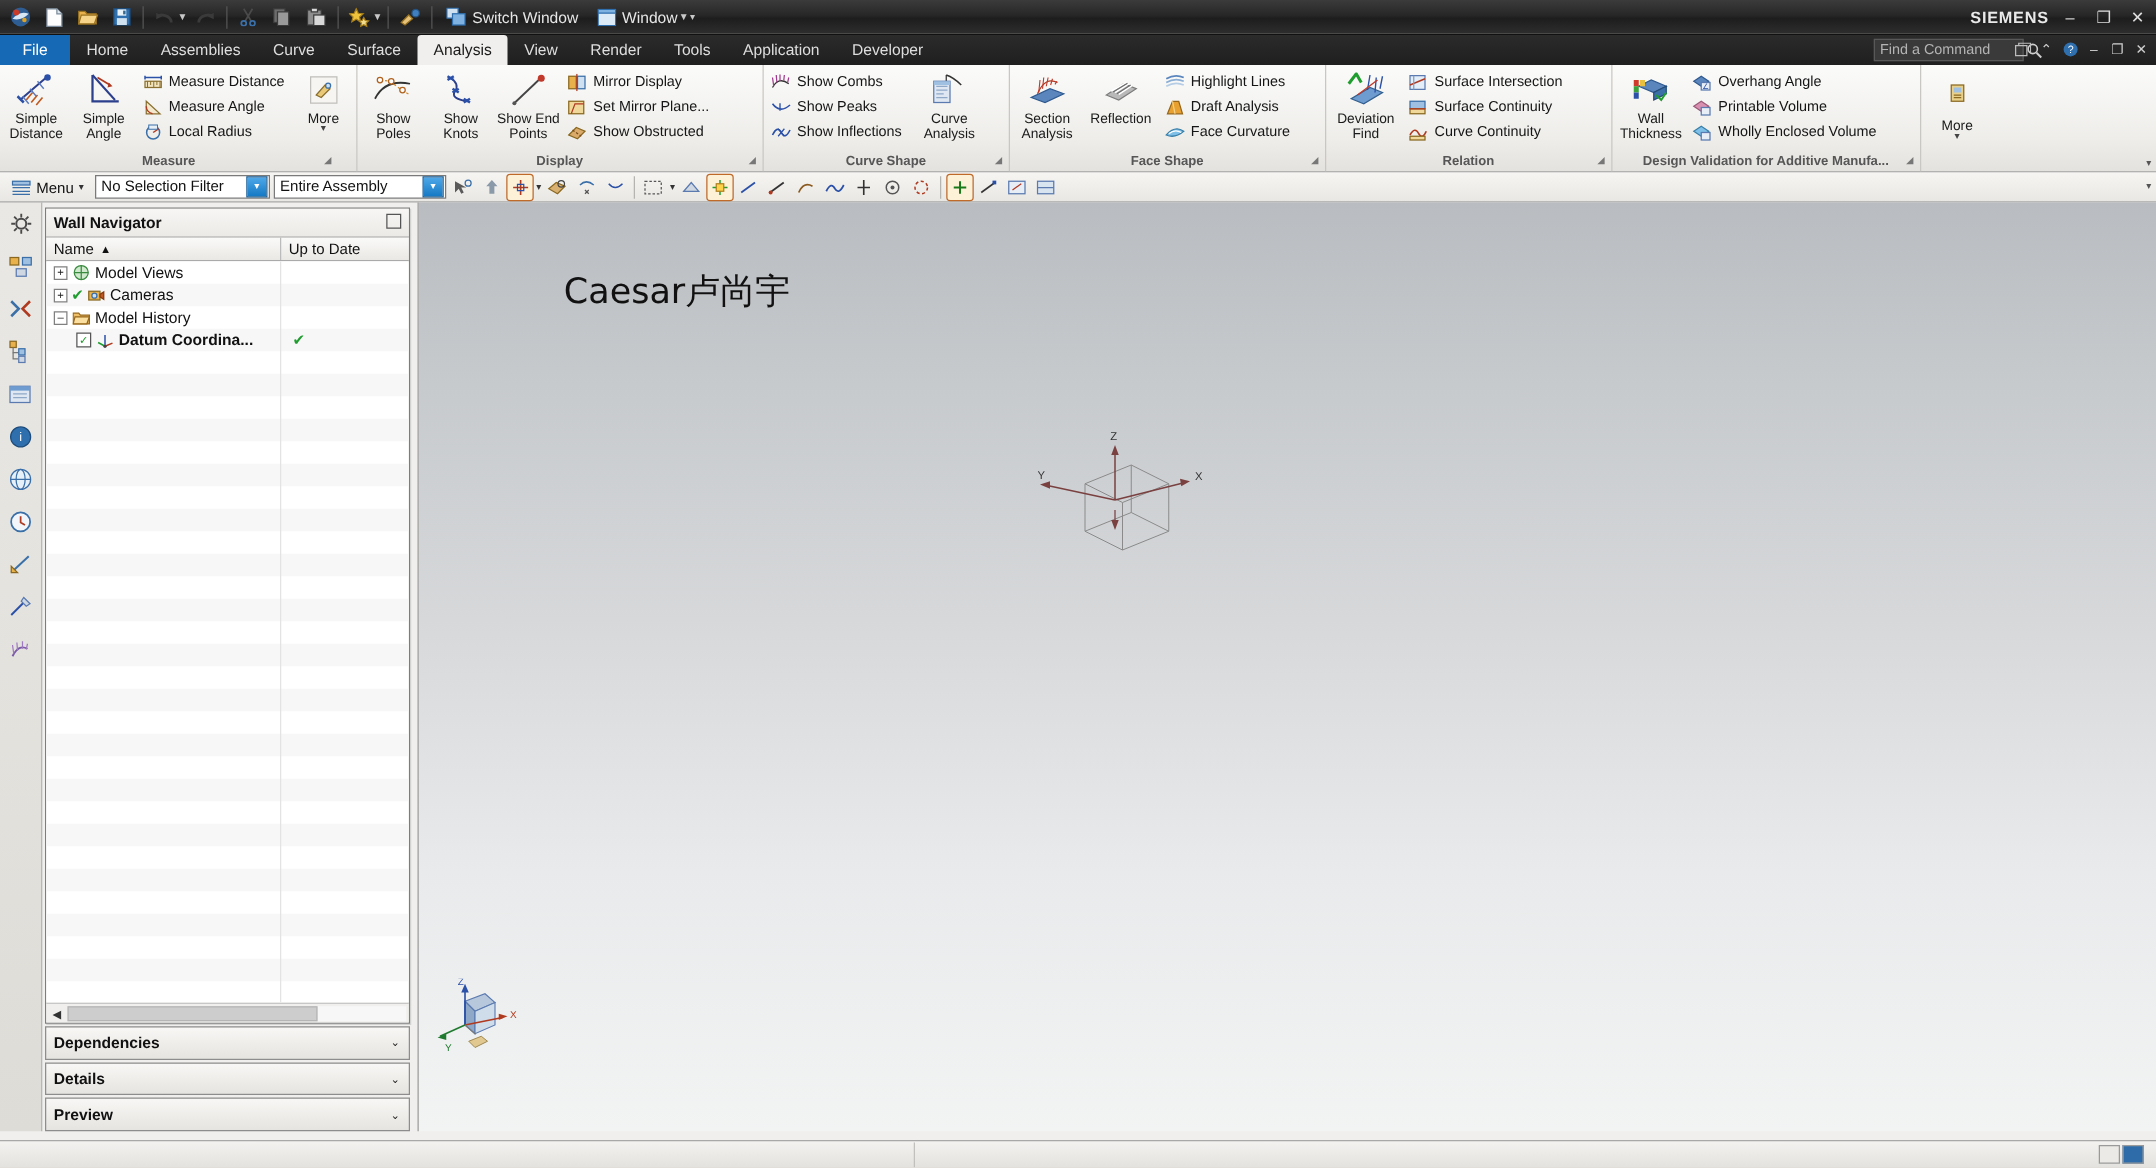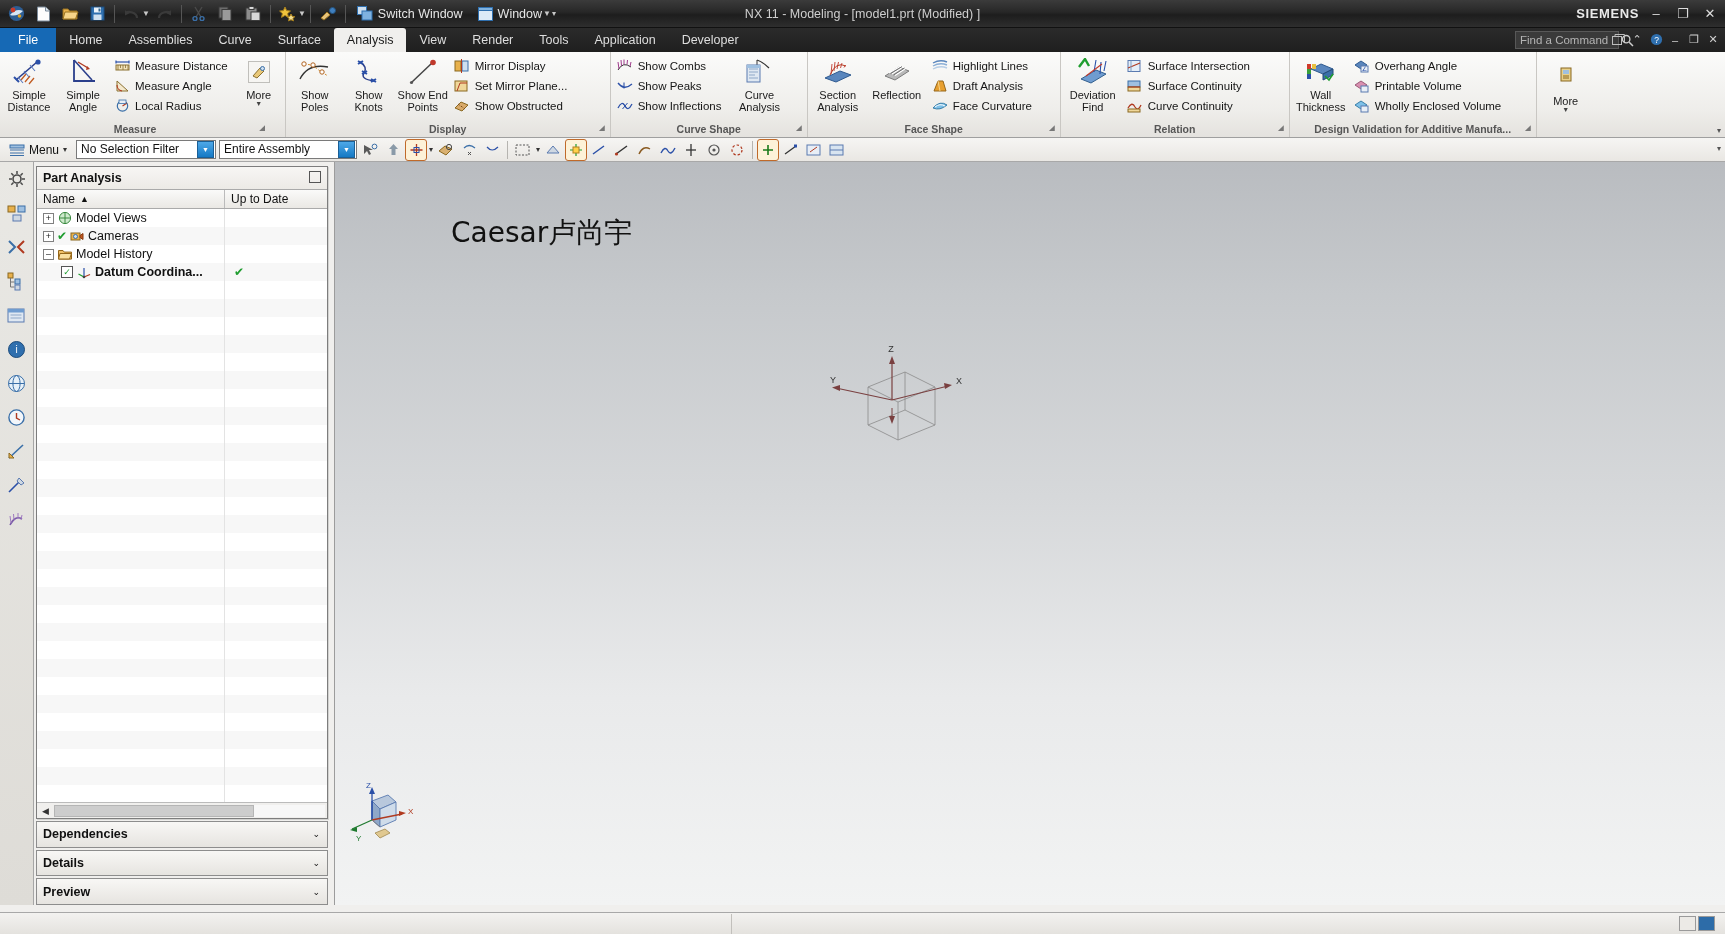--- a/index.html
+++ b/index.html
@@ -54,21 +54,21 @@
   .tab {
     height: 24px; padding: 0 13px; color: #dedede; font-size: 12.5px;
     display: flex; align-items: center; cursor: pointer;
   }
   .tab.file { background: #1669b5; color: #fff; padding: 0 18px; }
   .tab.active { background: #f0efed; color: #1a1a1a; border-radius: 3px 3px 0 0; }
   .findwrap {
     position: absolute; right: 90px; top: 3px; display: flex; align-items: center;
   }
   .findbox {
-    width: 104px; height: 18px; background: #3a3a3a; border: 1px solid #585858;
+    width: 120px; height: 18px; background: #3a3a3a; border: 1px solid #585858;
     color: #b4b4b4; font-size: 11.5px; padding: 0 4px; line-height: 16px;
   }
   .ricons { position: absolute; right: 4px; top: 3px; display: flex; gap: 3px; align-items: center; }
   .ricon { width: 16px; height: 17px; display: flex; align-items: center; justify-content: center;
            color: #cfcfcf; font-size: 11px; cursor: pointer; }
 
   
   .ribbon {
     height: 86px; width: 100%;
     background: linear-gradient(180deg,#fbfbfa 0%,#eeedea 70%,#e4e2de 100%);
@@ -317,21 +317,20 @@
       <div class="switchwin">
         <svg width="15" height="14" viewBox="0 0 15 14">
           <rect x="0.5" y="0.5" width="14" height="13" fill="#dceaf7" stroke="#2f6fae"></rect>
           <rect x="0.5" y="0.5" width="14" height="3" fill="#7fb2e0" stroke="#2f6fae"></rect>
         </svg>
         <span>Window</span>
         <span class="tcaret">▼</span>
         <span class="tcaret">▾</span>
       </div>
     </div>
-    <div class="wintitle">NX 11 - Modeling - [model1.prt (Modified) ]</div>
     <div class="siemens">SIEMENS</div>
     <div class="wctrls">
       <div class="wc">–</div>
       <div class="wc">❐</div>
       <div class="wc close">✕</div>
     </div>
   </div>
 
   <div class="tabbar">
     <div class="tab file">File</div>
@@ -984,21 +983,21 @@
         <svg width="19" height="19" viewBox="0 0 19 19">
           <path d="M3 15 Q8 5 15 9" fill="none" stroke="#7b5ba8" stroke-width="1.5"></path>
           <path d="M4 13 L3 6 M7 10 L6.5 4 M11 9 L11 3 M14 9.5 L15 5" stroke="#a07ac0" stroke-width="1"></path>
         </svg>
       </div>
     </div>
 
     <div style="width:300px; display:flex; flex-direction:column; padding:0 2px 0 0; background:#f0efed;">
       <div class="navpanel">
         <div class="navtitle">
-          <span>Part Analysis</span>
+          <span>Wall Navigator</span>
           <span class="pinbox"></span>
         </div>
         <div class="navhead">
           <div class="hc name">
             <span>Name</span>
             <span style="font-size:9px;">▲</span>
           </div>
           <div class="hc">
             <span>Up to Date</span>
           </div>

